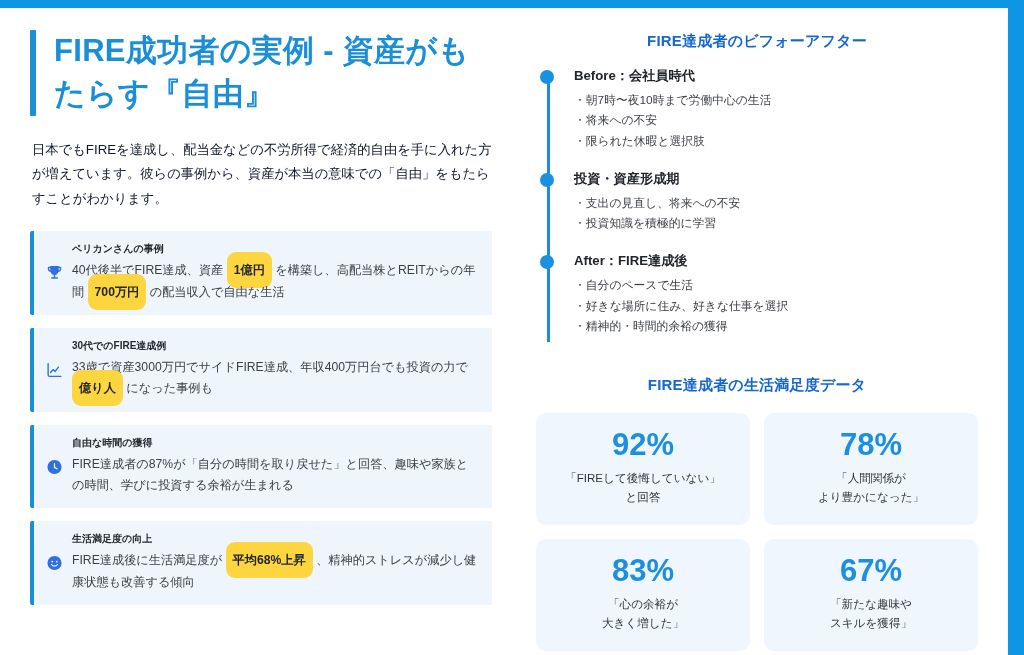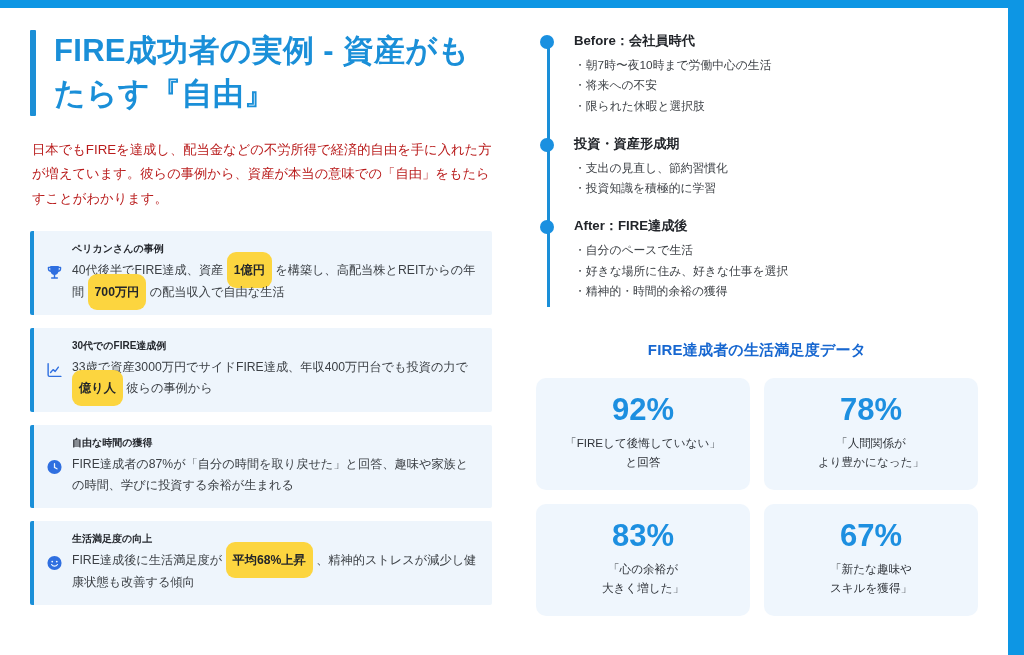--- a/index.html
+++ b/index.html
@@ -71,21 +71,21 @@
     line-height: 1.38;
     font-weight: bold;
     color: #1a8fd8;
     letter-spacing: 0.3px;
   }
 
   
   .lead {
     font-size: 13.3px;
     line-height: 1.85;
-    color: #b91c1c;
+    color: #0f172a;
     margin: 0 0 20px 2px;
     max-width: 460px;
   }
 
   
   .cards { display: flex; flex-direction: column; gap: 13px; }
 
   .card {
     position: relative;
     background: #eef5fc;
@@ -235,21 +235,21 @@
           <div class="card-body"><span>40代後半でFIRE達成、資産 </span><span class="hl">1億円</span><span> を構築し、高配当株とREITからの年間 </span><span class="hl">700万円</span><span> の配当収入で自由な生活</span></div>
         </div>
         <div class="card">
           <span class="card-icon">
             <svg viewBox="0 0 24 24" fill="none" stroke="currentColor" stroke-width="2" stroke-linecap="round" stroke-linejoin="round">
               <path d="M3 3v16a2 2 0 0 0 2 2h16"></path>
               <path d="M6.5 15.5l3.5-4 3 2.5 4.5-6"></path>
             </svg>
           </span>
           <div class="card-title">30代でのFIRE達成例</div>
-          <div class="card-body"><span>33歳で資産3000万円でサイドFIRE達成、年収400万円台でも投資の力で </span><span class="hl">億り人</span><span> 彼らの事例から</span></div>
+          <div class="card-body"><span>33歳で資産3000万円でサイドFIRE達成、年収400万円台でも投資の力で </span><span class="hl">億り人</span><span> になった事例も</span></div>
         </div>
         <div class="card">
           <span class="card-icon">
             <svg viewBox="0 0 24 24" fill="currentColor">
               <circle cx="12" cy="12" r="10"></circle>
               <path d="M12 6.5a.9.9 0 0 1 .9.9V12l3 1.8a.9.9 0 1 1-.9 1.55l-3.45-2.05A.9.9 0 0 1 11.1 12V7.4a.9.9 0 0 1 .9-.9z" fill="#eef5fc"></path>
             </svg>
           </span>
           <div class="card-title">自由な時間の獲得</div>
           <div class="card-body"><span>FIRE達成者の87%が「自分の時間を取り戻せた」と回答、趣味や家族との時間、学びに投資する余裕が生まれる</span></div>
@@ -264,35 +264,36 @@
             </svg>
           </span>
           <div class="card-title">生活満足度の向上</div>
           <div class="card-body"><span>FIRE達成後に生活満足度が </span><span class="hl">平均68%上昇</span><span> 、精神的ストレスが減少し健康状態も改善する傾向</span></div>
         </div>
       </div>
   </div>
 
   <div class="col-right">
 
+    <div class="sec-title">FIRE達成者のビフォーアフター</div>
 
     <div class="timeline">
       <div class="timeline-line"></div>
       <div id="timeline-root">
           <div class="tl-item">
             <span class="tl-dot"></span>
             <div class="tl-head">Before：会社員時代</div>
             <div class="tl-line">・朝7時〜夜10時まで労働中心の生活</div>
             <div class="tl-line">・将来への不安</div>
             <div class="tl-line">・限られた休暇と選択肢</div>
           </div>
           <div class="tl-item">
             <span class="tl-dot"></span>
             <div class="tl-head">投資・資産形成期</div>
-            <div class="tl-line">・支出の見直し、節約習慣化</div>
+            <div class="tl-line">・支出の見直し、将来への不安</div>
             <div class="tl-line">・投資知識を積極的に学習</div>
           </div>
           <div class="tl-item">
             <span class="tl-dot"></span>
             <div class="tl-head">After：FIRE達成後</div>
             <div class="tl-line">・自分のペースで生活</div>
             <div class="tl-line">・好きな場所に住み、好きな仕事を選択</div>
             <div class="tl-line">・精神的・時間的余裕の獲得</div>
           </div>
         </div>

